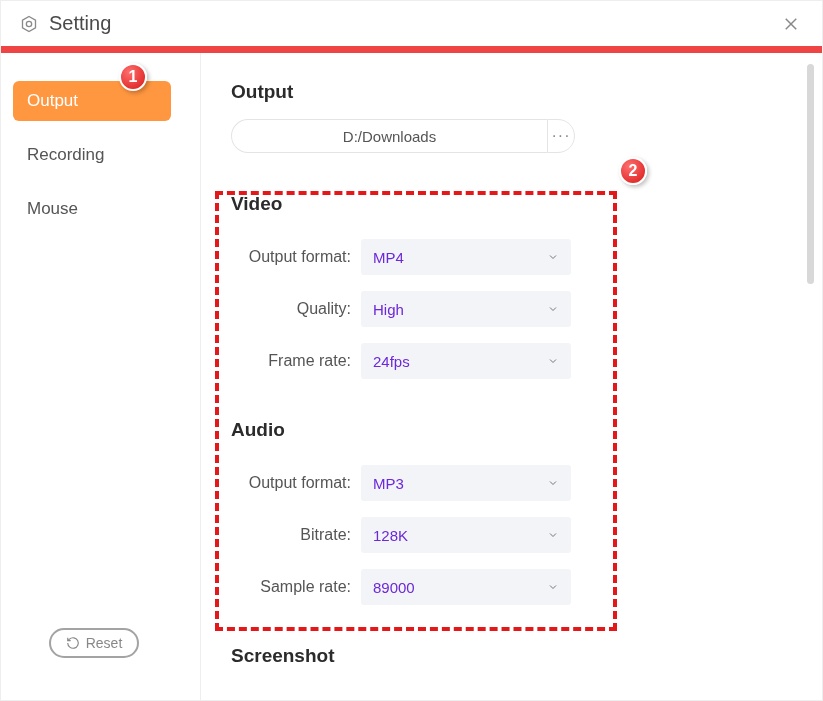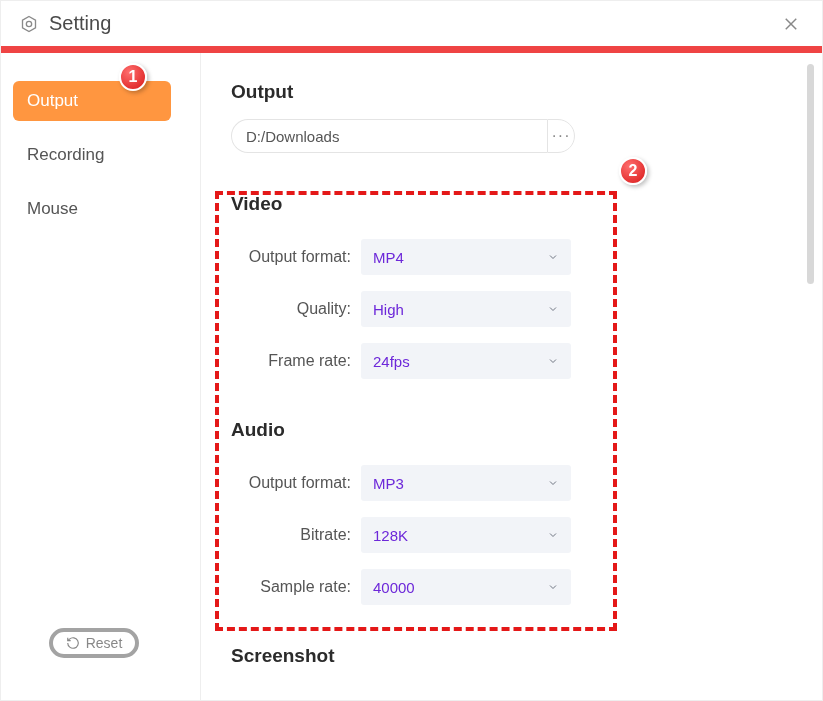--- a/index.html
+++ b/index.html
@@ -70,21 +70,21 @@
     .sidebar-item.active {
       background: #ff9640;
       color: #fff;
     }
     .reset-btn {
       margin-top: auto;
       margin-bottom: 30px;
       margin-left: 36px;
       width: 90px;
       height: 30px;
-      border: 4px solid #a3a3a3;
+      border: 2px solid #a3a3a3;
       border-radius: 16px;
       background: #fff;
       display: flex;
       align-items: center;
       justify-content: center;
       gap: 6px;
       font-size: 14px;
       color: #888;
       cursor: pointer;
     }
@@ -112,20 +112,21 @@
       height: 34px;
       border: 1px solid #e4e4e4;
       border-right: none;
       border-radius: 17px 0 0 17px;
       padding: 0 14px;
       font-size: 15px;
       color: #555;
       display: flex;
       align-items: center;
       background: #fff;
+      justify-content: center;
     }
     .path-more {
       width: 28px;
       height: 34px;
       border: 1px solid #e4e4e4;
       border-radius: 0 17px 17px 0;
       display: flex;
       align-items: center;
       justify-content: center;
       cursor: pointer;
@@ -298,21 +299,21 @@
         <div class="select-box">
           <span>128K</span>
           <svg viewBox="0 0 24 24" fill="none" stroke="currentColor" stroke-width="2">
               <polyline points="6 9 12 15 18 9"></polyline>
             </svg>
         </div>
       </div>
       <div class="field-row">
         <div class="field-label">Sample rate:</div>
         <div class="select-box">
-          <span>40000</span>
+          <span>89000</span>
           <svg viewBox="0 0 24 24" fill="none" stroke="currentColor" stroke-width="2">
               <polyline points="6 9 12 15 18 9"></polyline>
             </svg>
         </div>
       </div>
     </div>
 
     <div class="section-title spaced">Screenshot</div>
   </div>
 </div>

